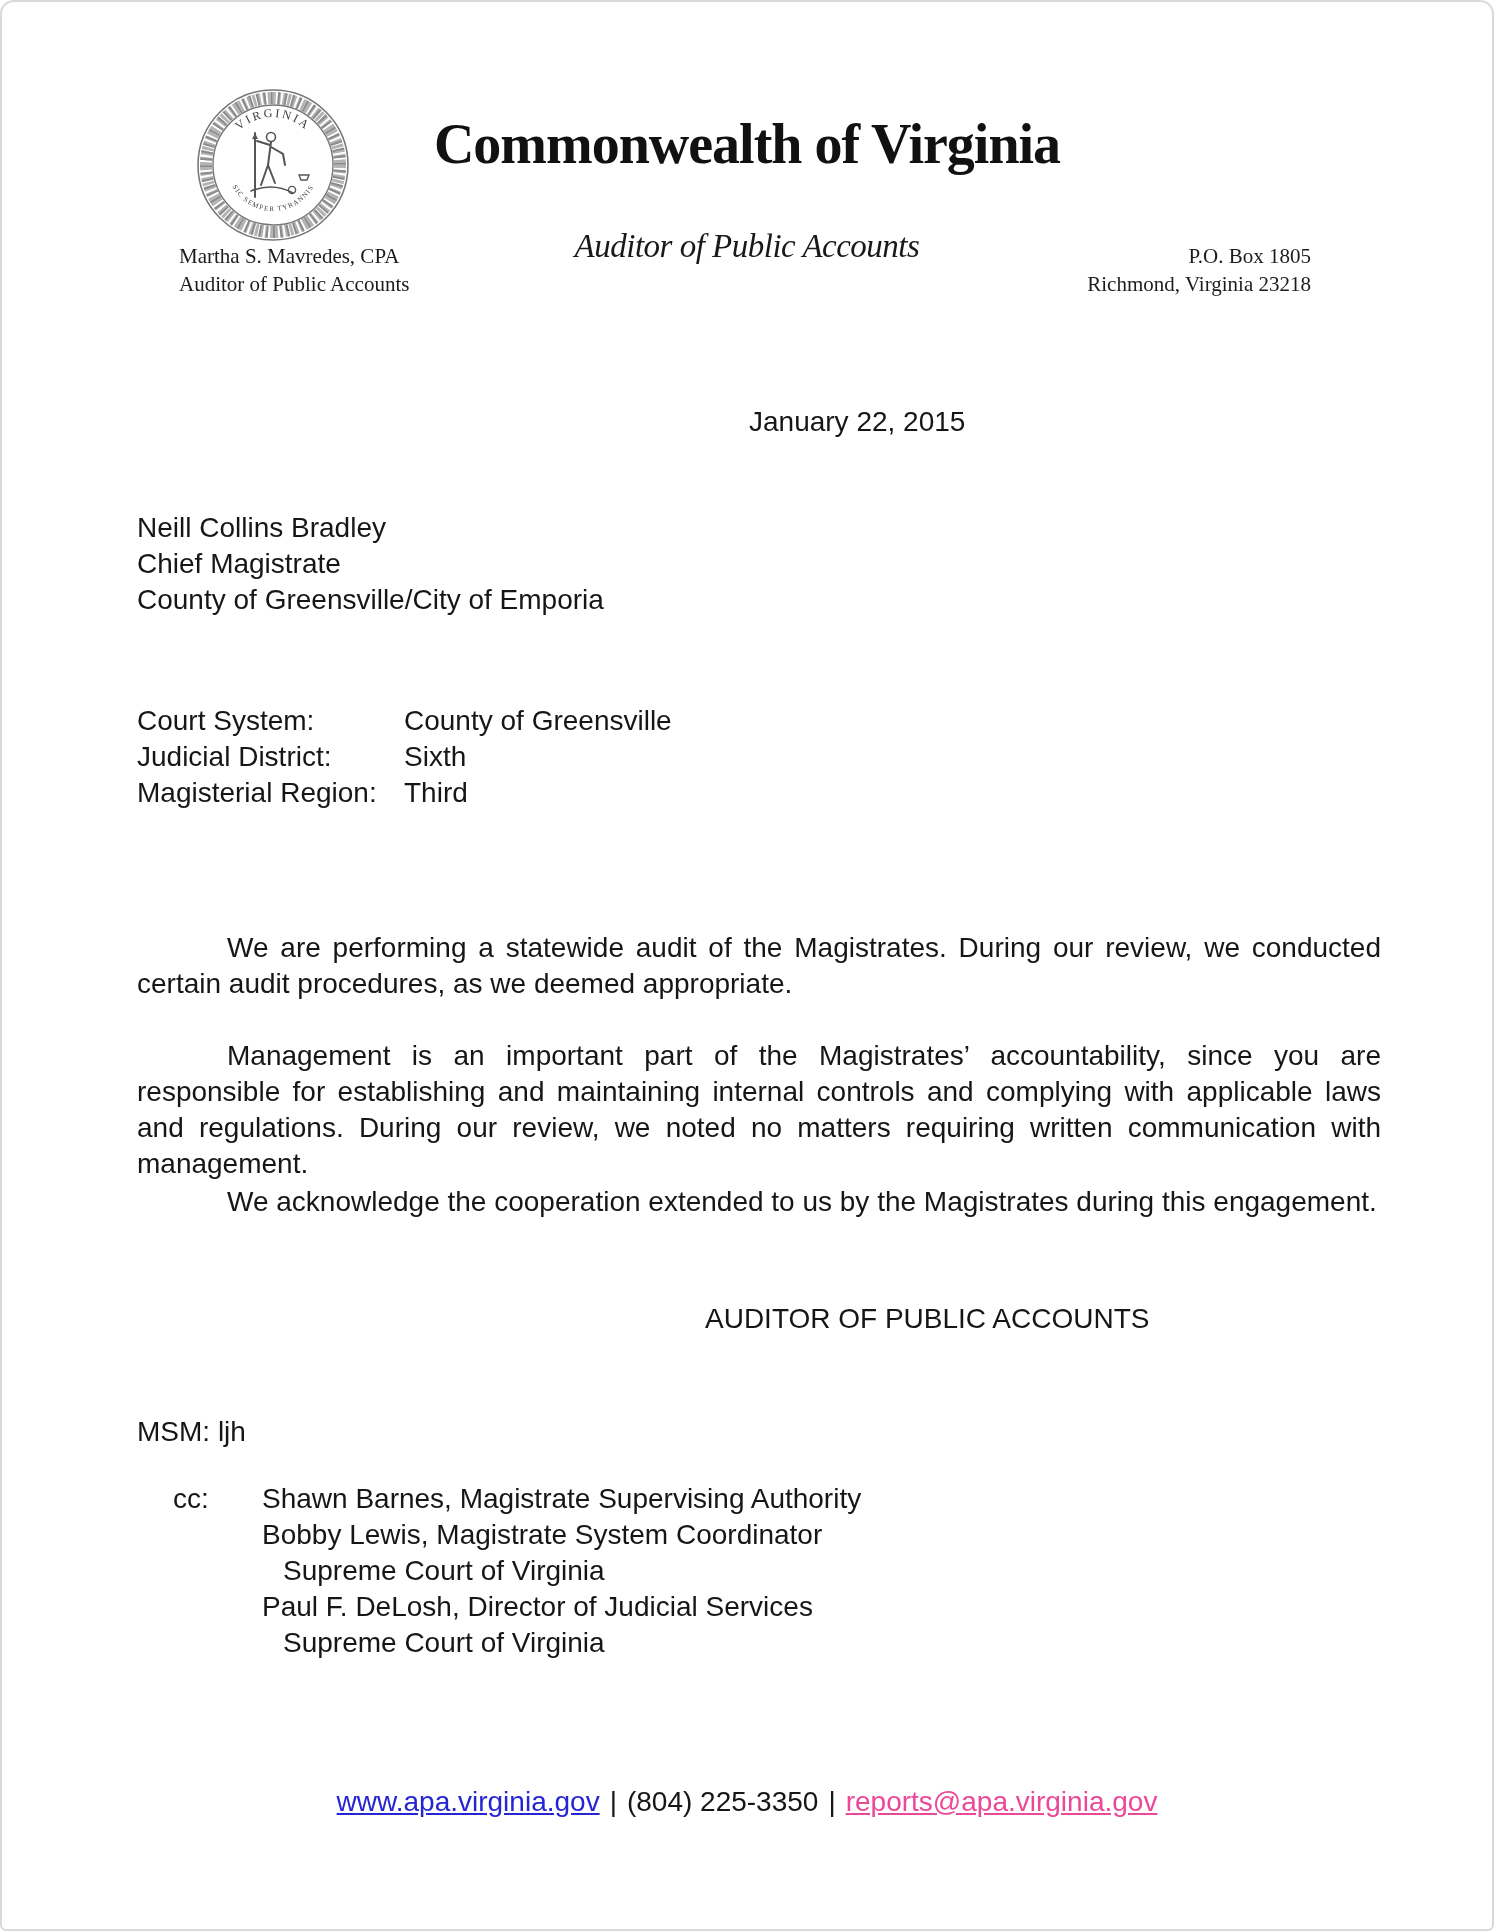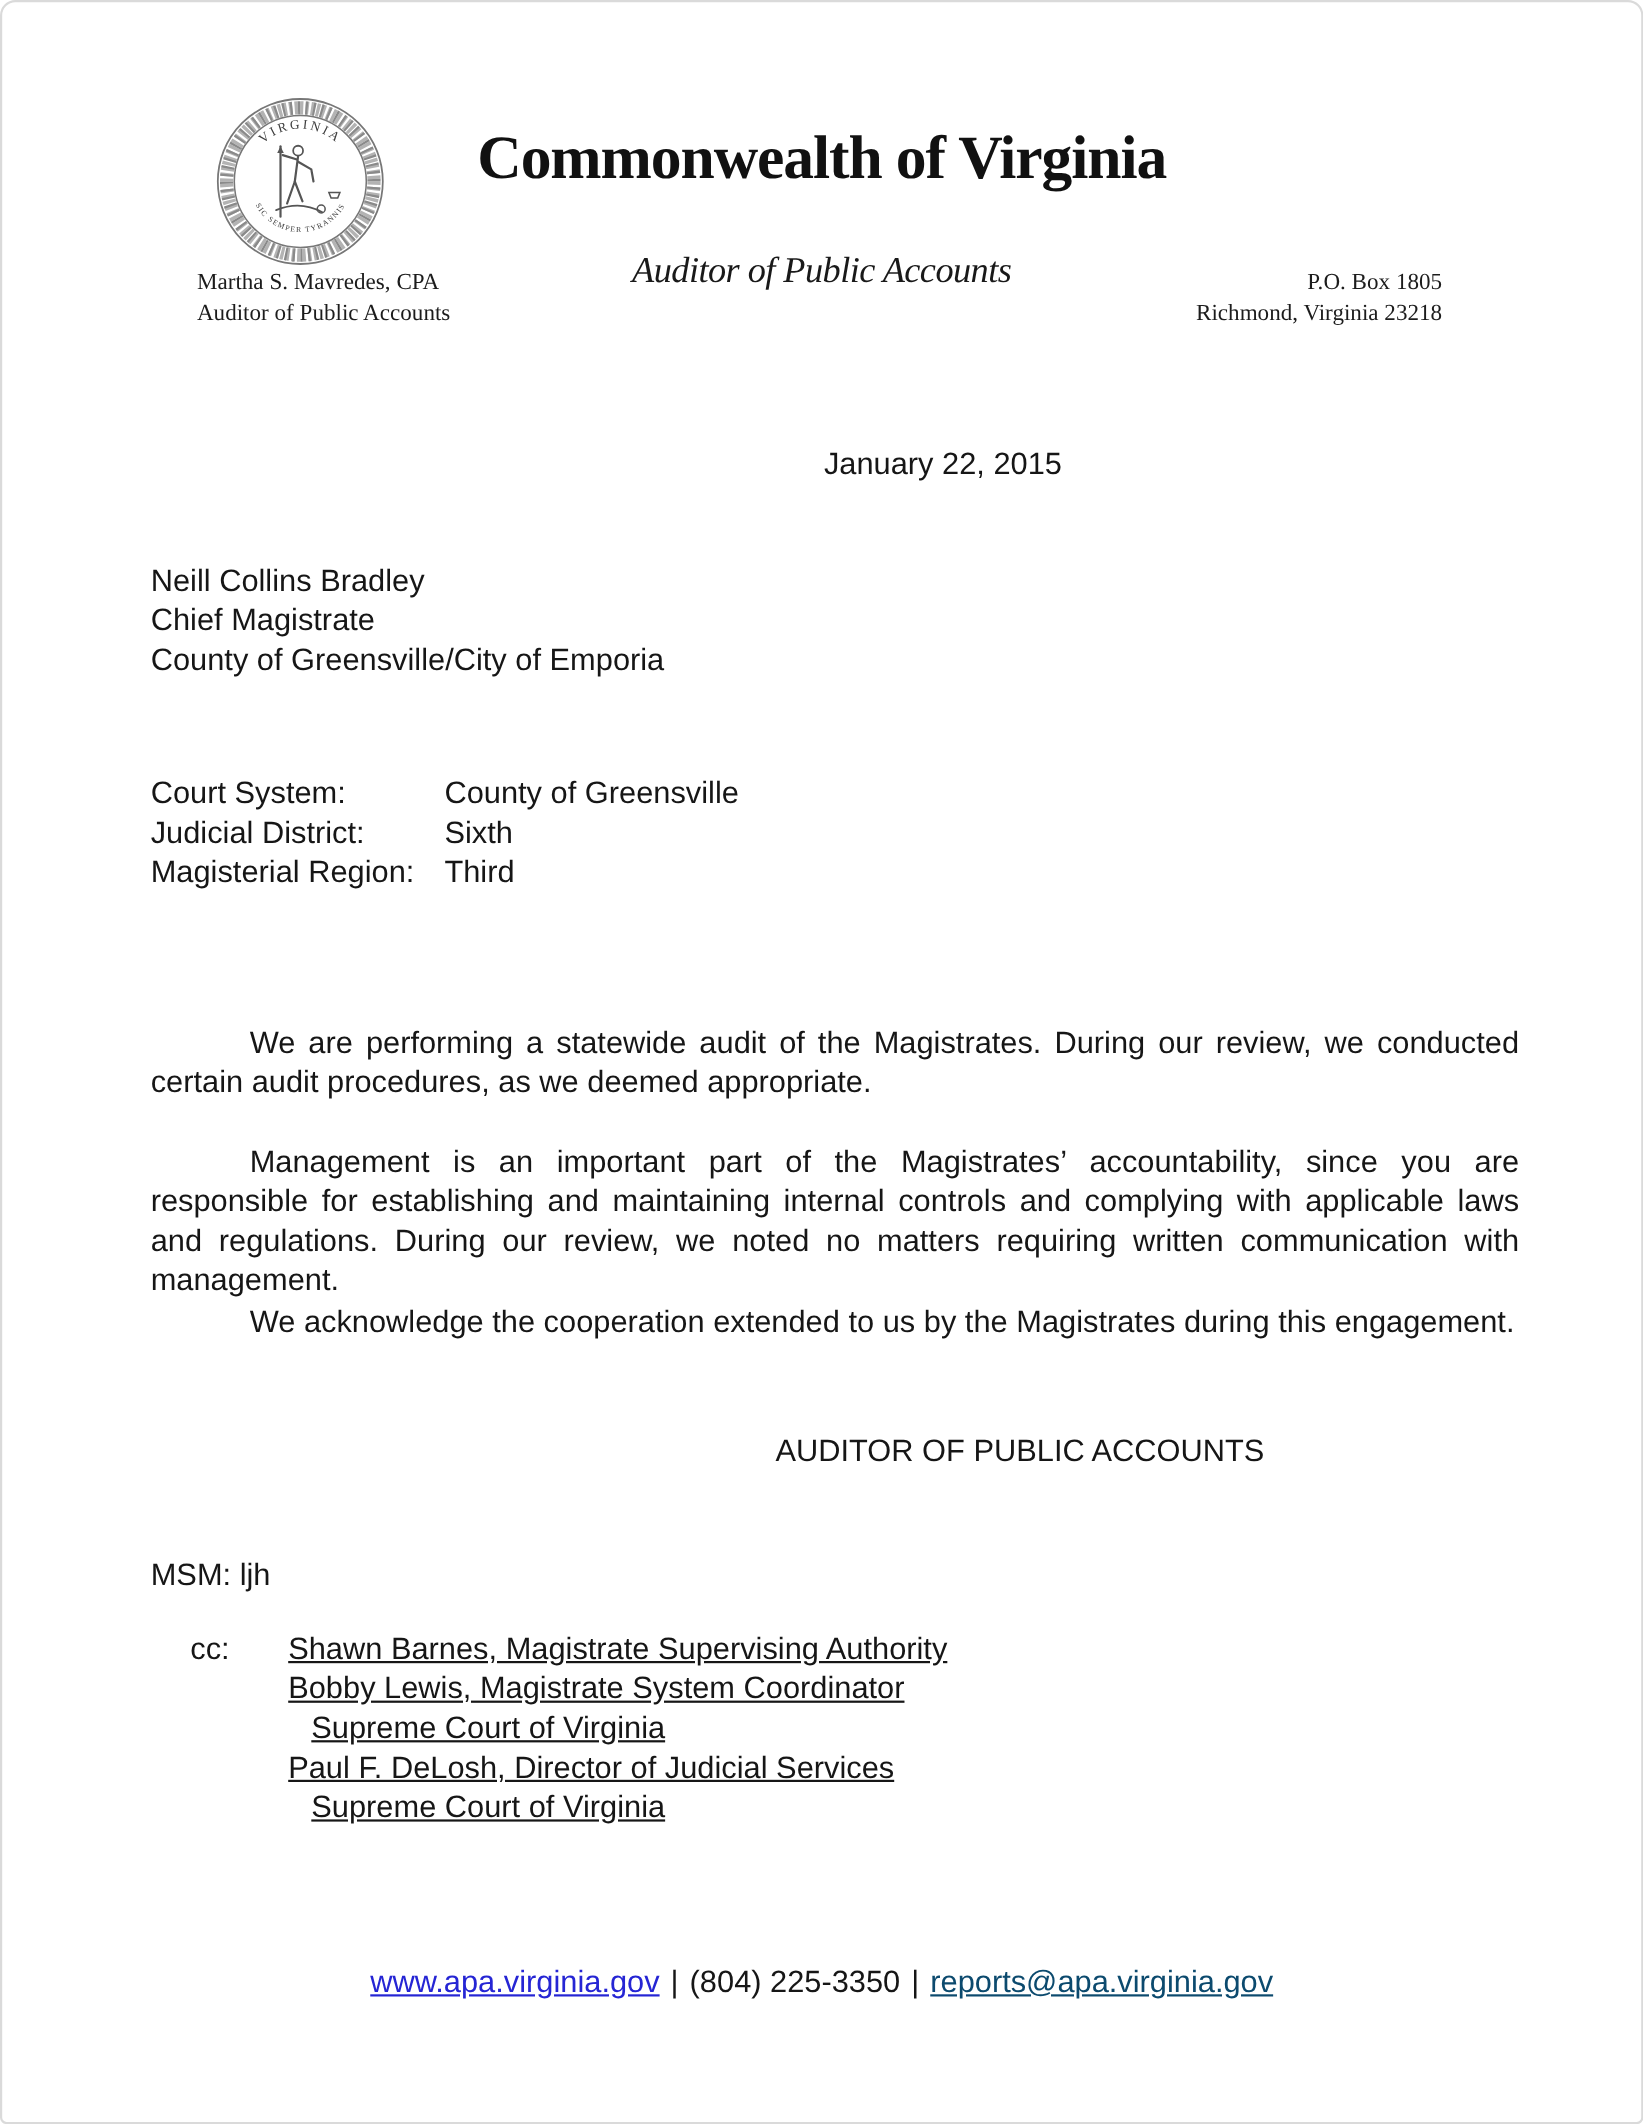--- a/index.html
+++ b/index.html
@@ -57,21 +57,21 @@
   .audit-row .lbl{width:267px;flex:0 0 267px;}
   .para{left:135px;width:1244px;text-align:justify;text-indent:90px;margin-top:24px;}
   .para1{top:904px;}
   .para2{top:1012px;}
   .para3{top:1158px;text-align:left;}
   .signature-line{left:703px;top:1299px;}
   .reference-line{left:135px;top:1412px;}
   .cc-block{left:135px;top:1479px;}
   .cc-row{display:flex;margin-left:36px;}
   .cc-row .cc-lbl{width:89px;flex:0 0 89px;}
-  .cc-item{line-height:36px;text-decoration:underline;}
+  .cc-item{line-height:36px;}
   .cc-indent-1{padding-left:21px;}
   
   .footer{
     left:0;top:1782px;width:100%;
     text-align:center;
   }
   .flink{color:#2525d4;text-decoration:underline;cursor:pointer;}
   .fsep{color:#161616;padding:0 10px;}
 </style>
 </head>
@@ -171,16 +171,16 @@
       <span class="cc-lbl"></span>
       <span class="cc-item">Paul F. DeLosh, Director of Judicial Services</span>
     </div>
     <div class="cc-row">
       <span class="cc-lbl"></span>
       <span class="cc-item cc-indent-1">Supreme Court of Virginia</span>
     </div>
   </div>
 
   <div class="abs bodytext footer">
-    <a class="flink" style="color: rgb(37, 37, 212);">www.apa.virginia.gov</a><span class="fsep">|</span><span>(804) 225-3350</span><span class="fsep">|</span><a class="flink" style="color: #0c4a6e;">reports@apa.virginia.gov</a>
+    <a class="flink" style="color: rgb(37, 37, 212);">www.apa.virginia.gov</a><span class="fsep">|</span><span>(804) 225-3350</span><span class="fsep">|</span><a class="flink" style="color: #ec4899;">reports@apa.virginia.gov</a>
   </div>
 
 </div>
 
 </body></html>

